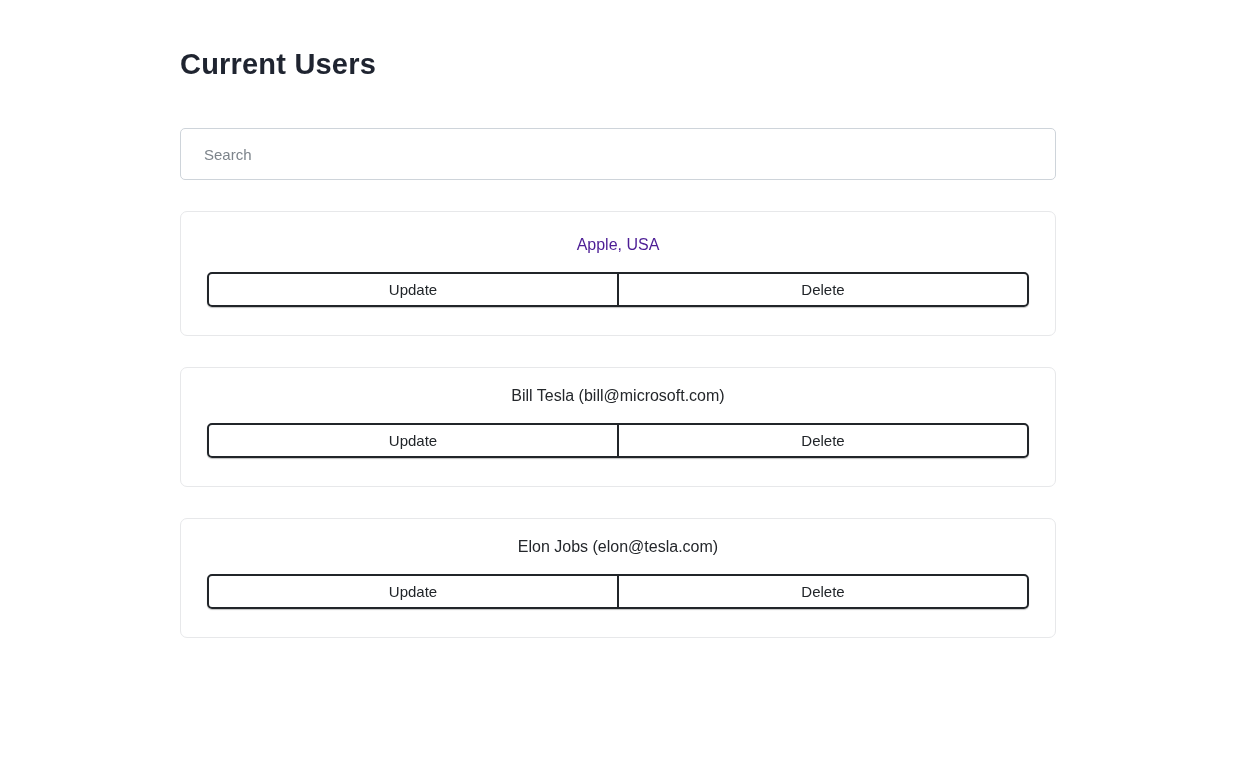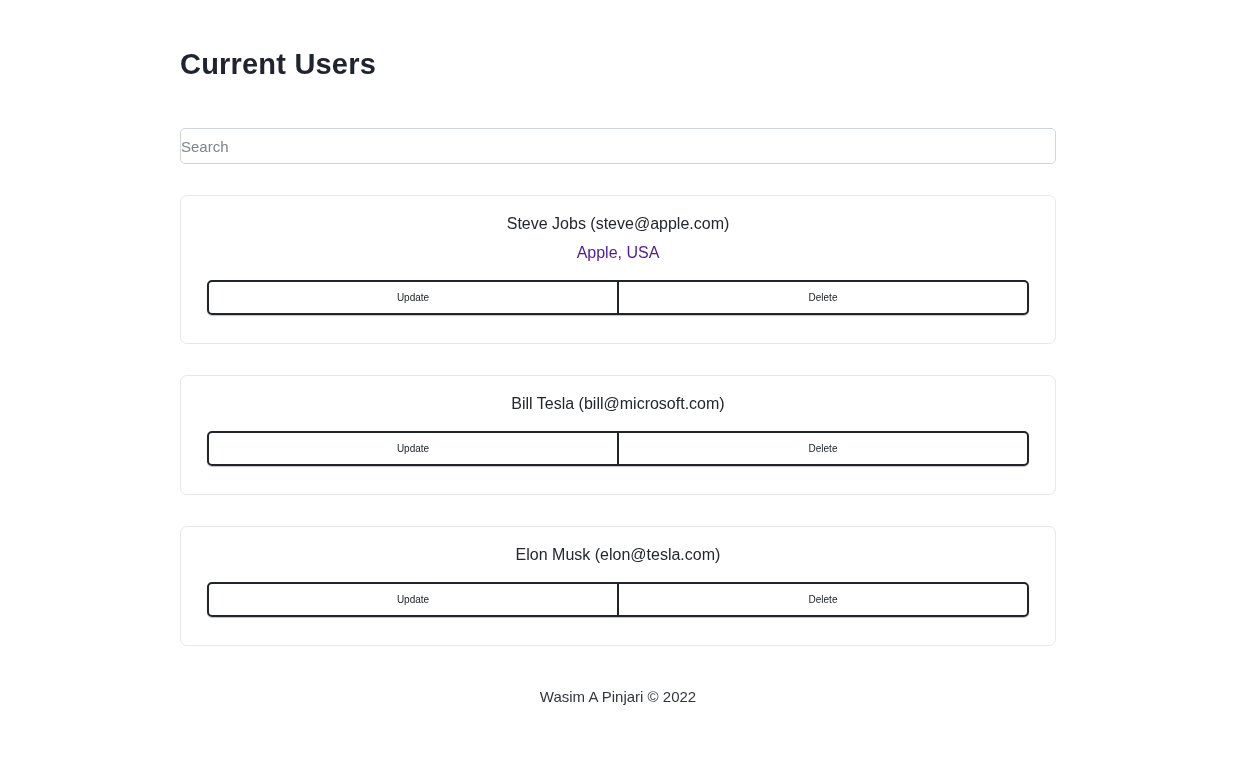--- a/index.html
+++ b/index.html
@@ -25,23 +25,23 @@
     padding-top: 48px;
     text-align: left;
     font-size: 29px;
     font-weight: 700;
     color: #1f2430;
     letter-spacing: 0.2px;
   }
   .search-input {
     display: block;
     width: 100%;
-    height: 36px;
+    height: 52px;
     margin-top: 47px;
-    padding: 6px 0;
+    padding: 6px 23px;
     font-size: 15px;
     font-family: "Liberation Sans", "DejaVu Sans", sans-serif;
     color: #212529;
     background: #ffffff;
     border: 1px solid #ced4da;
     border-radius: 5px;
     outline: none;
   }
   .search-input::placeholder {
     color: #7d848b;
@@ -72,21 +72,21 @@
     margin-top: 15px;
     border-radius: 5px;
     box-shadow: 0 1px 1px rgba(0,0,0,0.25);
   }
   .card-btn {
     flex: 1 1 50%;
     height: 35px;
     background: #ffffff;
     border: 2px solid #212529;
     font-family: "Liberation Sans", "DejaVu Sans", sans-serif;
-    font-size: 10px;
+    font-size: 15px;
     color: #212529;
     cursor: pointer;
     padding: 0;
   }
   .card-btn.update {
     border-radius: 5px 0 0 5px;
   }
   .card-btn.delete {
     border-radius: 0 5px 5px 0;
     margin-left: -2px;
@@ -102,40 +102,38 @@
 <body>
 
 <div class="page">
   <div class="container">
 
     <h1 class="page-title">Current Users</h1>
 
     <input class="search-input" type="text" placeholder="Search" style="">
 
     <div class="user-card">
-      <p class="user-name">Steve Jobs (steve@apple.com)</p>
       <p class="user-company">Apple, USA</p>
       <div class="btn-group">
         <button class="card-btn update">Update</button>
         <button class="card-btn delete">Delete</button>
       </div>
     </div>
 
     <div class="user-card">
       <p class="user-name">Bill Tesla (bill@microsoft.com)</p>
       <div class="btn-group">
         <button class="card-btn update">Update</button>
         <button class="card-btn delete">Delete</button>
       </div>
     </div>
 
     <div class="user-card">
-      <p class="user-name">Elon Musk (elon@tesla.com)</p>
+      <p class="user-name">Elon Jobs (elon@tesla.com)</p>
       <div class="btn-group">
         <button class="card-btn update">Update</button>
         <button class="card-btn delete">Delete</button>
       </div>
     </div>
 
-    <div class="page-footer">Wasim A Pinjari © 2022</div>
 
   </div>
 </div>
 
 </body></html>

